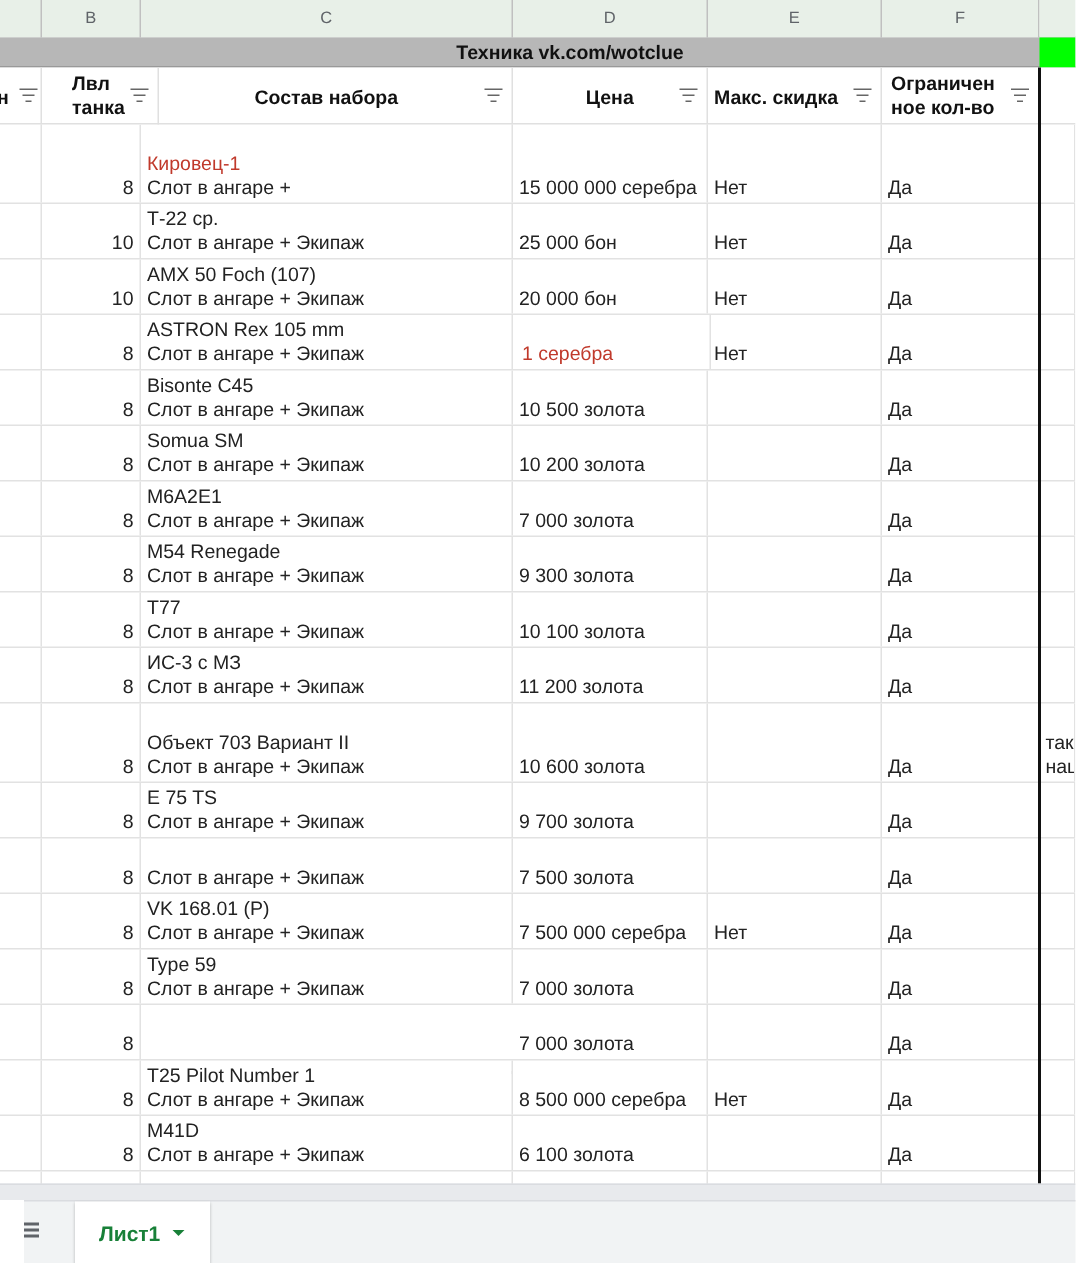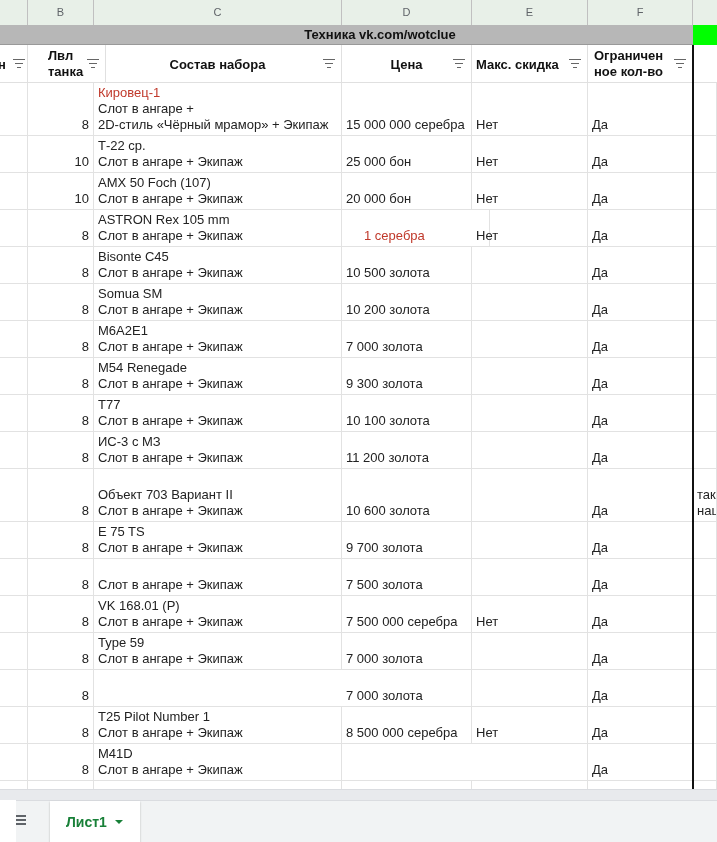--- a/index.html
+++ b/index.html
@@ -108,21 +108,20 @@
 
 <div class="grid" id="grid">
     <div class="row" style="top: 0px; height: 53px;">
       <div class="cell txt" style="left: 0px; width: 28px;"></div>
       <div class="cell num" style="left: 28px; width: 66px;">
         <div style="white-space: nowrap;">8</div>
       </div>
       <div class="cell txt" style="left: 94px; width: 248px; overflow: hidden;">
         <div class="red" style="white-space: nowrap;">Кировец-1</div>
         <div style="white-space: nowrap;">Слот в ангаре +</div>
-        <div style="white-space: nowrap;">2D-стиль «Чёрный мрамор» + Экипаж</div>
       </div>
       <div class="cell txt" style="left: 342px; width: 130px;">
         <div style="white-space: nowrap;">15 000 000 серебра</div>
       </div>
       <div class="cell txt" style="left: 472px; width: 116px;">
         <div style="white-space: nowrap;">Нет</div>
       </div>
       <div class="cell txt" style="left: 588px; width: 105px;">
         <div style="white-space: nowrap;">Да</div>
       </div>
@@ -170,21 +169,21 @@
     </div>
     <div class="row" style="top: 127px; height: 37px;">
       <div class="cell txt" style="left: 0px; width: 28px;"></div>
       <div class="cell num" style="left: 28px; width: 66px;">
         <div style="white-space: nowrap;">8</div>
       </div>
       <div class="cell txt" style="left: 94px; width: 248px; overflow: hidden;">
         <div style="white-space: nowrap;">ASTRON Rex 105 mm</div>
         <div style="white-space: nowrap;">Слот в ангаре + Экипаж</div>
       </div>
-      <div class="cell txt" style="left: 360px; width: 130px;">
+      <div class="cell txt" style="left: 344px; width: 130px;">
         <div class="red" style="white-space: nowrap;">1 серебра</div>
       </div>
       <div class="cell txt" style="left: 472px; width: 116px;">
         <div style="white-space: nowrap;">Нет</div>
       </div>
       <div class="cell txt" style="left: 588px; width: 105px;">
         <div style="white-space: nowrap;">Да</div>
       </div>
       <div class="cell txt" style="left: 693px; width: 24px; overflow: hidden; justify-content: flex-end;"></div>
     </div>
@@ -429,20 +428,23 @@
       <div class="cell txt" style="left: 693px; width: 24px; overflow: hidden; justify-content: flex-end;"></div>
     </div>
     <div class="row" style="top: 661px; height: 37px;">
       <div class="cell txt" style="left: 0px; width: 28px;"></div>
       <div class="cell num" style="left: 28px; width: 66px;">
         <div style="white-space: nowrap;">8</div>
       </div>
       <div class="cell txt" style="left: 94px; width: 248px; overflow: hidden;">
         <div style="white-space: nowrap;">M41D</div>
         <div style="white-space: nowrap;">Слот в ангаре + Экипаж</div>
+      </div>
+      <div class="cell txt" style="left: 342px; width: 130px;">
+        <div style="white-space: nowrap;">6 100 золота</div>
       </div>
       <div class="cell txt" style="left: 472px; width: 116px;"></div>
       <div class="cell txt" style="left: 588px; width: 105px;">
         <div style="white-space: nowrap;">Да</div>
       </div>
       <div class="cell txt" style="left: 693px; width: 24px; overflow: hidden; justify-content: flex-end;"></div>
     </div>
     <div class="row" style="top: 698px; height: 30px;">
       <div class="cell txt" style="left: 0px; width: 28px;"></div>
       <div class="cell num" style="left: 28px; width: 66px;"></div>

